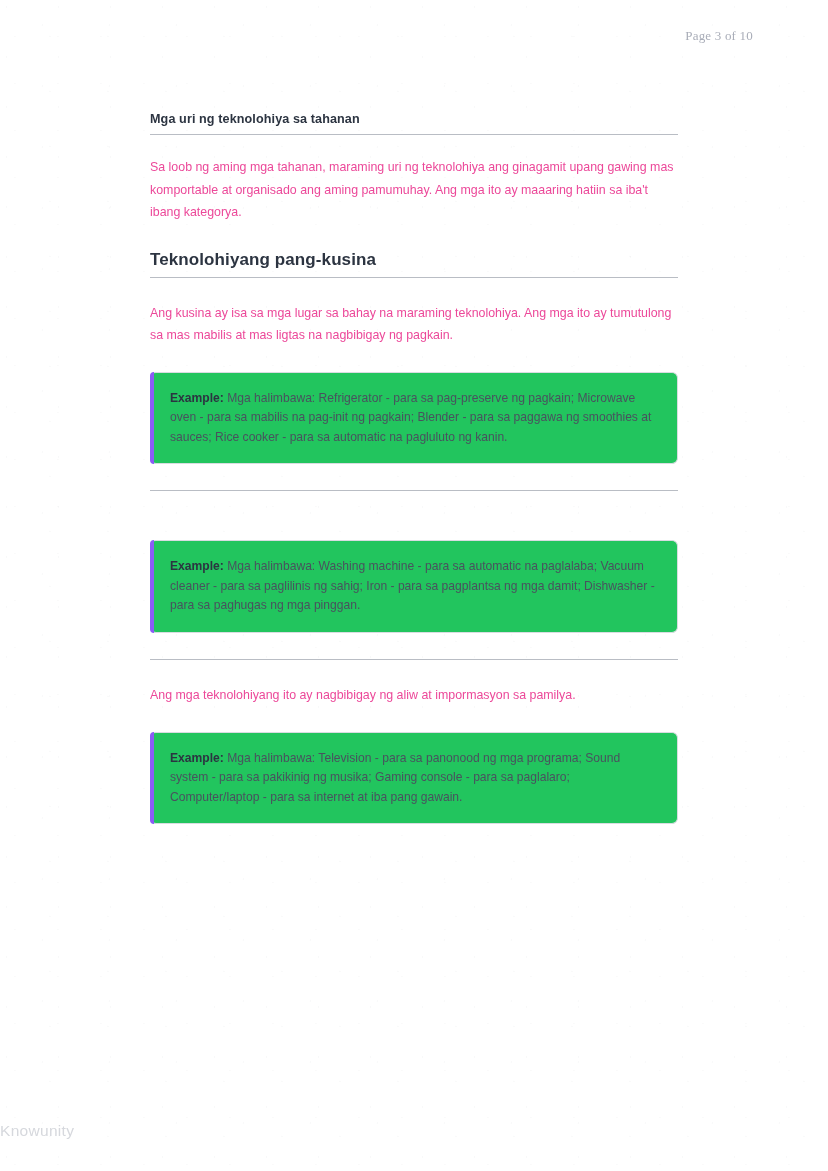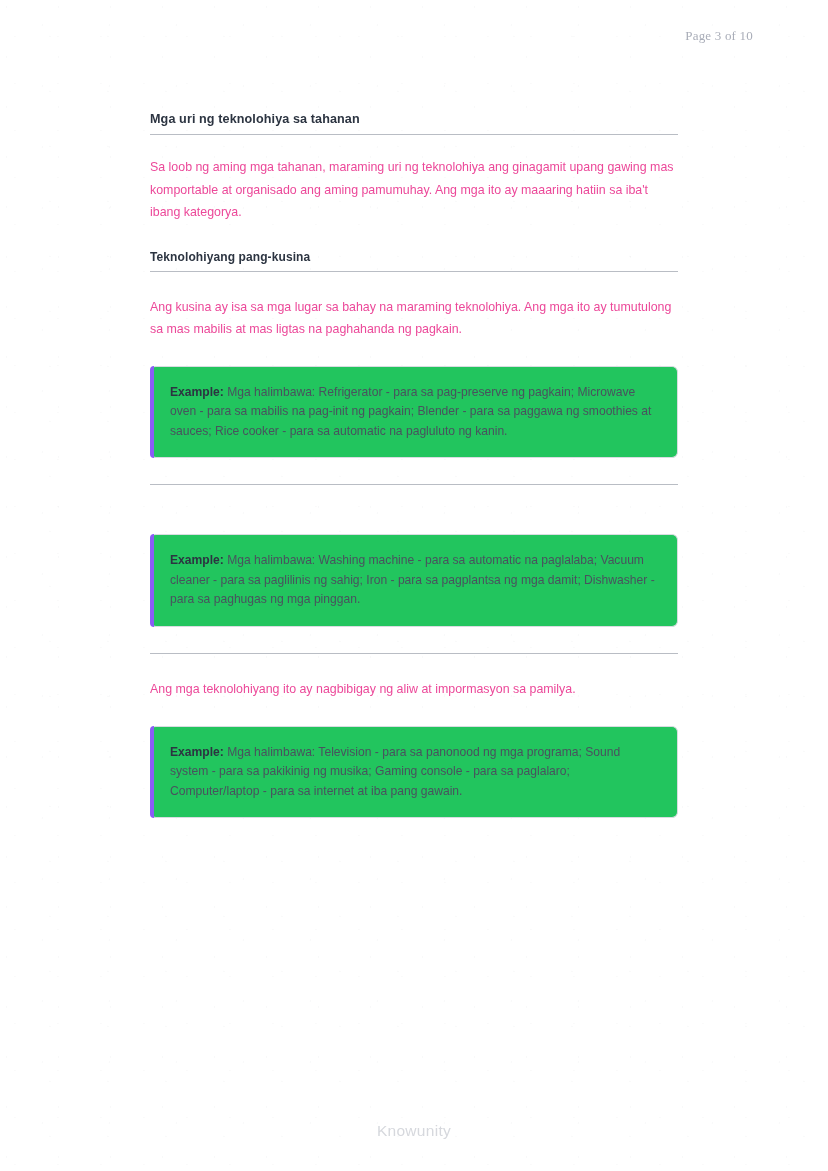--- a/index.html
+++ b/index.html
@@ -59,21 +59,21 @@
     margin: 0;
     padding-bottom: 8px;
   }
   .rule {
     height: 1px;
     background: #b9bdc4;
     width: 100%;
     margin-bottom: 0;
   }
   .section-heading {
-    font-size: 12px;
+    font-size: 17px;
     font-weight: bold;
     color: #2c3441;
     letter-spacing: 0.1px;
     margin: 0;
     padding-bottom: 7px;
   }
   .para {
     font-size: 12.4px;
     line-height: 22.5px;
     color: #ec4899;
@@ -112,21 +112,21 @@
   }
   .example-label {
     font-weight: bold;
     color: #2c3441;
   }
   .watermark {
     position: absolute;
     left: 0;
     right: 0;
     top: 1122px;
-    text-align: center;
+    text-align: left;
     font-size: 15.5px;
     color: #d6d8dd;
     letter-spacing: 0.3px;
     z-index: 2;
   }
 </style>
 </head>
 <body>
 
 <div class="page">
@@ -140,21 +140,21 @@
     <h1 class="doc-title">Mga uri ng teknolohiya sa tahanan</h1>
     <div class="rule"></div>
 
     <div class="gap-title-para"></div>
     <p class="para">Sa loob ng aming mga tahanan, maraming uri ng teknolohiya ang ginagamit upang gawing mas komportable at organisado ang aming pamumuhay. Ang mga ito ay maaaring hatiin sa iba't ibang kategorya.</p>
 
     <div class="gap-para-heading"></div>
     <h2 class="section-heading">Teknolohiyang pang-kusina</h2>
     <div class="rule"></div>
     <div class="gap-heading-para"></div>
-    <p class="para">Ang kusina ay isa sa mga lugar sa bahay na maraming teknolohiya. Ang mga ito ay tumutulong sa mas mabilis at mas ligtas na paghahanda ng pagkain.</p>
+    <p class="para">Ang kusina ay isa sa mga lugar sa bahay na maraming teknolohiya. Ang mga ito ay tumutulong sa mas mabilis at mas ligtas na nagbibigay ng pagkain.</p>
     <div class="gap-para-box"></div>
     <div class="example-box">
       <span class="accent"></span>
       <p class="example-text"><span class="example-label">Example:</span> <span>Mga halimbawa: Refrigerator - para sa pag-preserve ng pagkain; Microwave oven - para sa mabilis na pag-init ng pagkain; Blender - para sa paggawa ng smoothies at sauces; Rice cooker - para sa automatic na pagluluto ng kanin.</span></p>
     </div>
 
     <div class="gap-box-heading"></div>
     <div class="rule"></div>
     <div class="gap-heading-para"></div>
     <div class="gap-para-box"></div>

